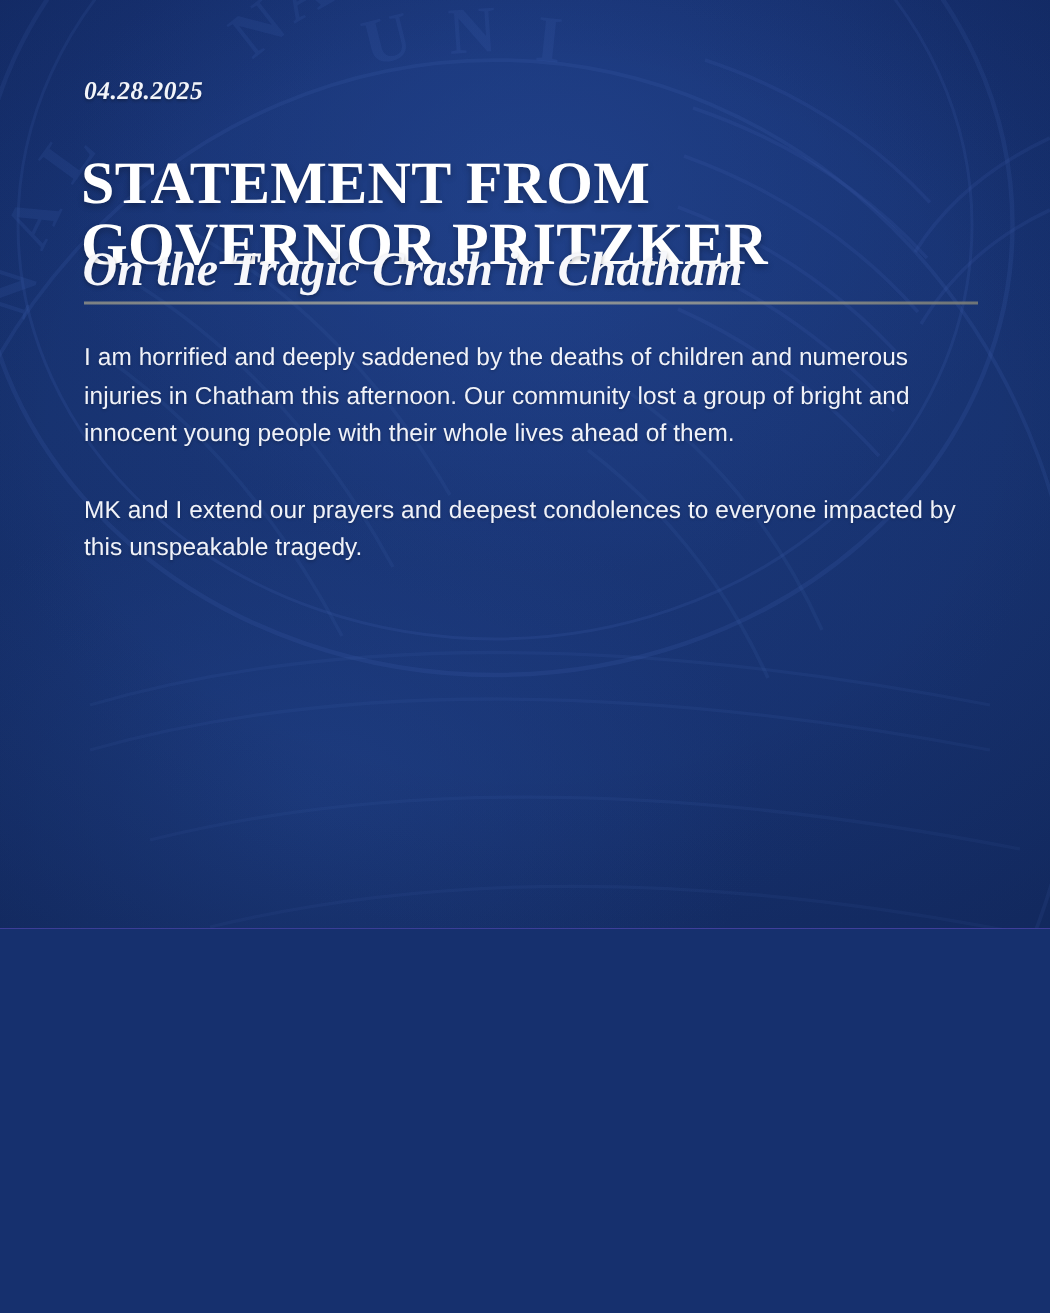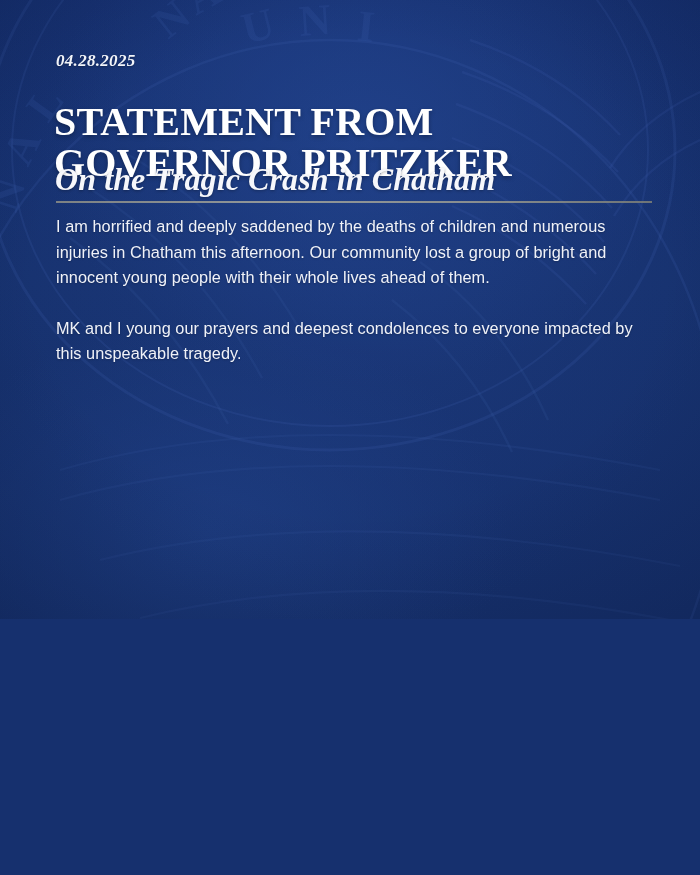--- a/index.html
+++ b/index.html
@@ -112,21 +112,21 @@
     opacity: 0.85;
   }
 
   #body-text {
     position: absolute;
     top: 214px;
     left: 2px;
     width: 596px;
   }
   #body-text p {
-    margin: 0 0 25px 0;
+    margin: 12px 0 25px 0;
     font-family: "Liberation Sans", sans-serif;
     font-size: 16.3px;
     line-height: 25.6px;
     letter-spacing: 0.05px;
     color: #f0f2f8;
     text-shadow: 0 1px 2px rgba(0,0,0,0.22);
   }
   #body-text p:last-child { margin-bottom: 0; }
 
   #signature-wrap {
@@ -269,21 +269,21 @@
       <span class="hl-line">STATEMENT FROM</span>
       <span class="hl-line">GOVERNOR PRITZKER</span>
     </h1>
 
     <div id="subtitle">On the Tragic Crash in Chatham</div>
 
     <div id="divider"></div>
 
     <div id="body-text">
       <p>I am horrified and deeply saddened by the deaths of children and numerous injuries in Chatham this afternoon. Our community lost a group of bright and innocent young people with their whole lives ahead of them.</p>
-      <p>MK and I young our prayers and deepest condolences to everyone impacted by this unspeakable tragedy.</p>
+      <p>MK and I extend our prayers and deepest condolences to everyone impacted by this unspeakable tragedy.</p>
     </div>
   </div>
 
   <div id="signature-wrap">
     <svg id="signature-mark" viewBox="0 0 190 88" aria-hidden="true">
       <g fill="none" stroke="#ffffff" stroke-linecap="round" stroke-linejoin="round">
 
         <path d="M14 68 Q24 44 34 26 Q38 18 42 22 Q45 27 38 38 Q31 49 26 56 Q34 50 44 48 Q52 47 49 55 Q46 63 34 66" stroke-width="3.4"></path>
 
         <path d="M56 72 Q62 48 70 22 Q78 26 80 34 Q82 43 70 46 Q84 46 85 55 Q86 64 70 68" stroke-width="3.6"></path>

